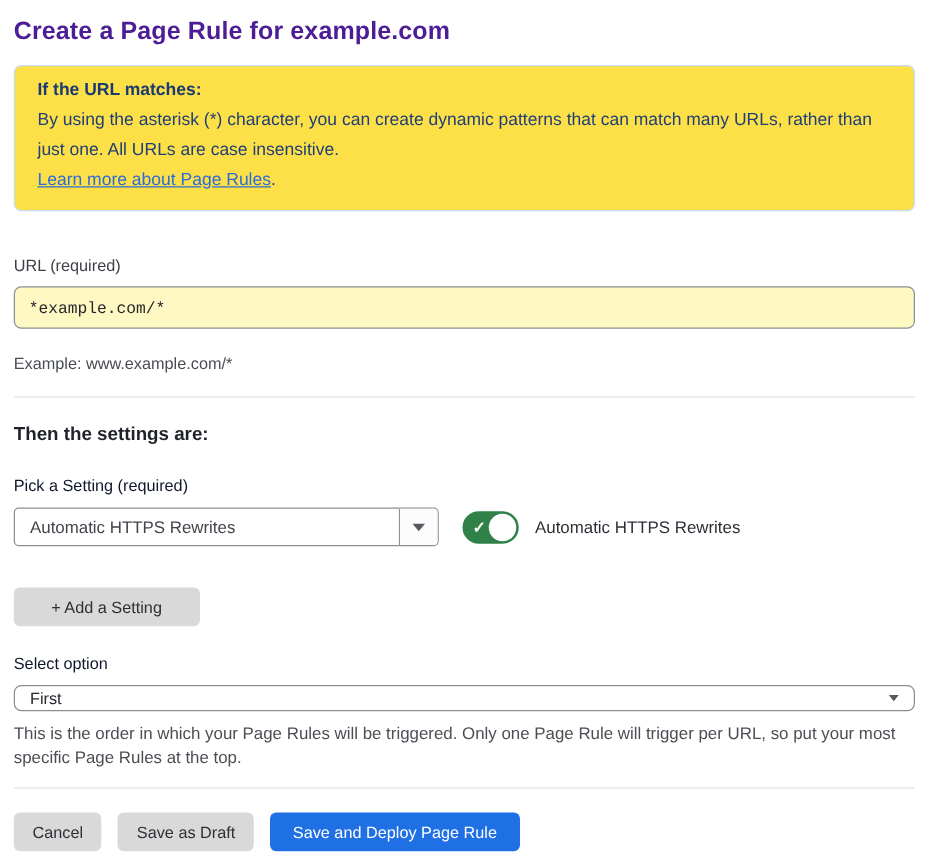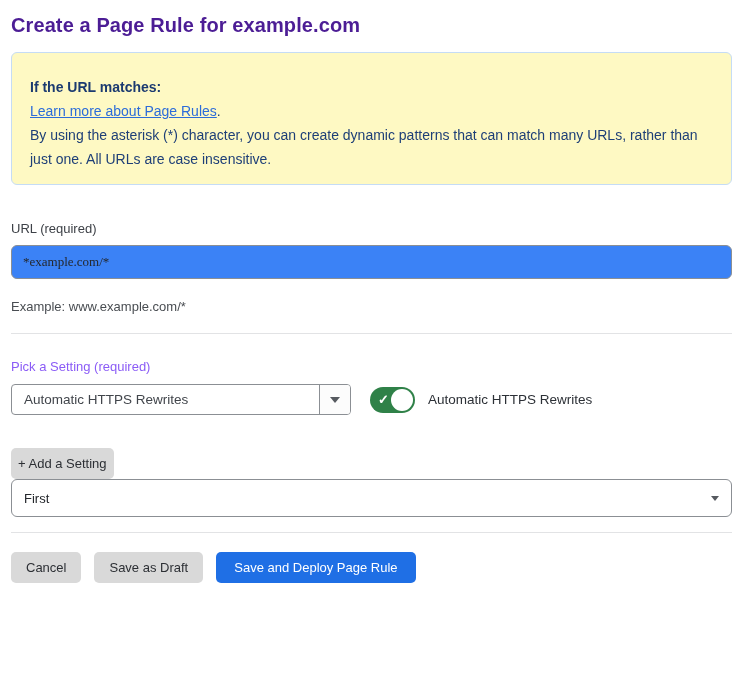--- a/index.html
+++ b/index.html
@@ -14,24 +14,24 @@
   .page-title {
     font-size: 20px;
     font-weight: bold;
     color: #4c1d95;
     margin-bottom: 15px;
     letter-spacing: 0.1px;
   }
 
   
   .info-box {
-    background: #fef9c3;
+    background: #fde047;
     border: 1px solid #c5dcf5;
     border-radius: 6px;
-    padding: 22px 18px 13px 18px;
+    padding: 6px 18px 13px 18px;
     font-size: 14px;
     line-height: 24px;
     color: #1e3f77;
     margin-bottom: 21px;
   }
   .info-box .info-heading {
     font-weight: bold;
     color: #1b3a70;
   }
   .info-box a.info-link {
@@ -47,23 +47,23 @@
     margin-top: 36px;
   }
 
   .text-input {
     width: 100%;
     height: 29px;
     border: 1px solid #8b8f94;
     border-radius: 6px;
     padding: 16px 11px;
     font-size: 13px;
-    font-family: Liberation Serif, serif;
+    font-family: Liberation Mono, monospace;
     color: #24272c;
-    background: #3b82f6;
+    background: #fef9c3;
     outline: none;
   }
   .helper-text {
     font-size: 13px;
     color: #494d52;
     margin-top: 20px;
   }
 
   .divider {
     border: none;
@@ -72,21 +72,21 @@
   }
 
   .section-heading {
     font-size: 15px;
     font-weight: bold;
     color: #1f2228;
     margin-top: 21px;
   }
   .sub-label {
     font-size: 13px;
-    color: #8b5cf6;
+    color: #0f172a;
     margin-top: 25px;
     margin-bottom: 10px;
   }
 
   .setting-row { display: flex; align-items: center; text-align: right; }
 
   .dropdown {
     width: 340px;
     height: 31px;
     border: 1px solid #8b8f94;
@@ -162,33 +162,33 @@
   }
   .btn-gray {
     background: #d9d9d9;
     color: #2c2f34;
     padding: 8px 15px;
   }
   .btn-add {
     margin-top: 33px;
     background: #d9d9d9;
     color: #2c2f34;
-    padding: 8px 7px;
+    padding: 8px 30px;
   }
   .btn-primary {
     background: #1f6fe5;
     color: #ffffff;
     padding: 8px 18px;
   }
 
   .order-heading { margin-top: 37px; }
 
   .select-box {
     width: 100%;
-    height: 38px;
+    height: 21px;
     border: 1px solid #8b8f94;
     border-radius: 6px;
     background: #fff;
     display: flex;
     align-items: center;
     padding: 0 12px;
     cursor: pointer;
   }
   .select-box .select-value {
     flex: 1;
@@ -219,56 +219,59 @@
 </style>
 </head>
 <body>
 
 <div class="page">
 
   <h1 class="page-title">Create a Page Rule for example.com</h1>
 
   <div class="info-box">
     <div class="info-heading">If the URL matches:</div>
+    <div><span>By using the asterisk (*) character, you can create dynamic patterns that can match many URLs, rather than just one. All URLs are case insensitive.</span></div>
     <div><a class="info-link">Learn more about Page Rules</a><span>.</span></div>
-    <div><span>By using the asterisk (*) character, you can create dynamic patterns that can match many URLs, rather than just one. All URLs are case insensitive.</span></div>
   </div>
 
   <div class="field-label">URL (required)</div>
   <input type="text" class="text-input" value="*example.com/*" style="">
   <div class="helper-text">Example: www.example.com/*</div>
 
   <hr class="divider">
 
+  <div class="section-heading">Then the settings are:</div>
 
   <div class="sub-label">Pick a Setting (required)</div>
 
   <div class="setting-row">
     <div class="dropdown">
       <div class="dropdown-value">Automatic HTTPS Rewrites</div>
       <div class="dropdown-arrow-seg">
         <span class="caret-down"></span>
       </div>
     </div>
     <div class="toggle" role="switch" aria-checked="true">
       <span class="toggle-check">✓</span>
       <span class="toggle-knob"></span>
     </div>
     <div class="toggle-label">Automatic HTTPS Rewrites</div>
   </div>
 
   <button class="btn btn-add">+ Add a Setting</button>
 
 
+  <div class="sub-label" style="margin-top:22px;">Select option</div>
 
   <div class="select-box">
     <span class="select-value">First</span>
     <span class="caret-down"></span>
   </div>
 
+  <div class="order-helper">This is the order in which your Page Rules will be triggered. Only one Page Rule will trigger per URL, so put your most specific Page Rules at the top.</div>
 
   <hr class="divider footer-divider">
 
   <div class="footer">
     <button class="btn btn-gray">Cancel</button>
     <button class="btn btn-gray">Save as Draft</button>
     <button class="btn btn-primary">Save and Deploy Page Rule</button>
   </div>
 
 </div>

